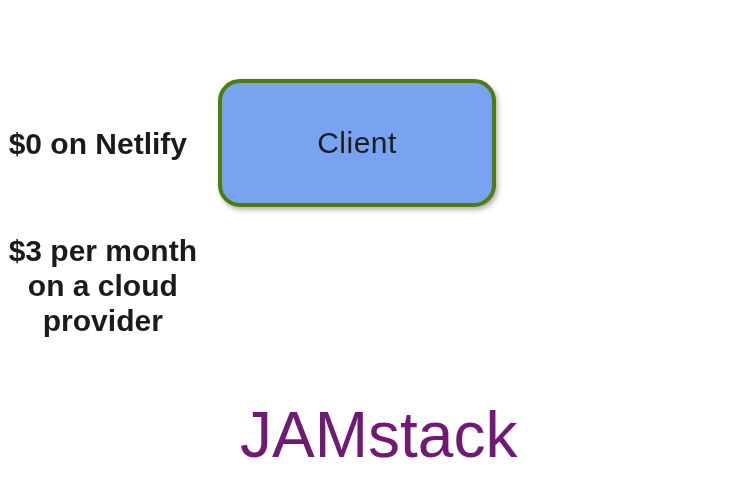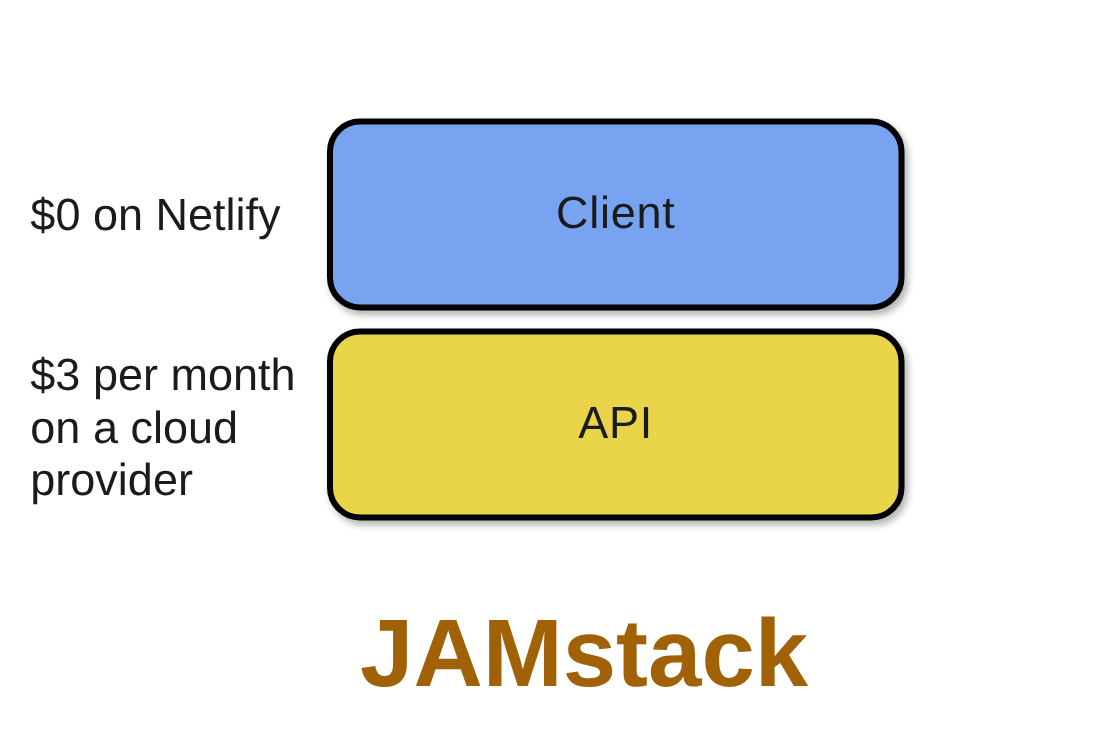--- a/index.html
+++ b/index.html
@@ -12,73 +12,70 @@
     width: 736px;
     height: 504px;
     background: #ffffff;
     overflow: hidden;
     font-family: "Liberation Sans", sans-serif;
     color: #1b1b1b;
   }
   .box {
     position: absolute;
     left: 218px;
-    width: 385px;
+    width: 278px;
     height: 128px;
     box-sizing: border-box;
-    border: 4px solid #000000;
+    border: 4px solid #4d7c0f;
     border-radius: 22px;
     display: flex;
     align-items: center;
     justify-content: center;
     box-shadow: 2px 3px 5px rgba(0,0,0,0.30);
   }
   .box-client { top: 79px; background: #78A3F0; }
   .box-api    { top: 219px; background: #E9D44A; }
   .box-label {
     font-size: 30px;
     font-weight: 400;
     letter-spacing: 0.5px;
     color: #1b1b1b;
   }
   .annotation {
     position: absolute;
-    text-align: left;
+    text-align: center;
     font-size: 30px;
-    font-weight: 400;
+    font-weight: 700;
     line-height: 35px;
     color: #1b1b1b;
     white-space: pre-line;
   }
   .annotation-client { top: 126px; right: 549px; }
   .annotation-api    { top: 233px; right: 539px; }
   .slide-title {
     position: absolute;
     top: 403px;
     left: 240px;
     font-size: 64px;
-    font-weight: 700;
+    font-weight: 400;
     line-height: 1;
-    color: #a16207;
+    color: #701a75;
   }
 </style>
 </head>
 <body>
 
 <div class="canvas">
 
   <div class="annotation annotation-client">$0 on Netlify</div>
 
   <div class="box box-client" style="background-color: rgb(120, 163, 240);">
     <span class="box-label">Client</span>
   </div>
 
   <div class="annotation annotation-api">$3 per month
 on a cloud
 provider</div>
 
-  <div class="box box-api" style="background-color: rgb(233, 212, 74);">
-    <span class="box-label">API</span>
-  </div>
 
   <div class="slide-title">JAMstack</div>
 
 </div>
 
 </body></html>

